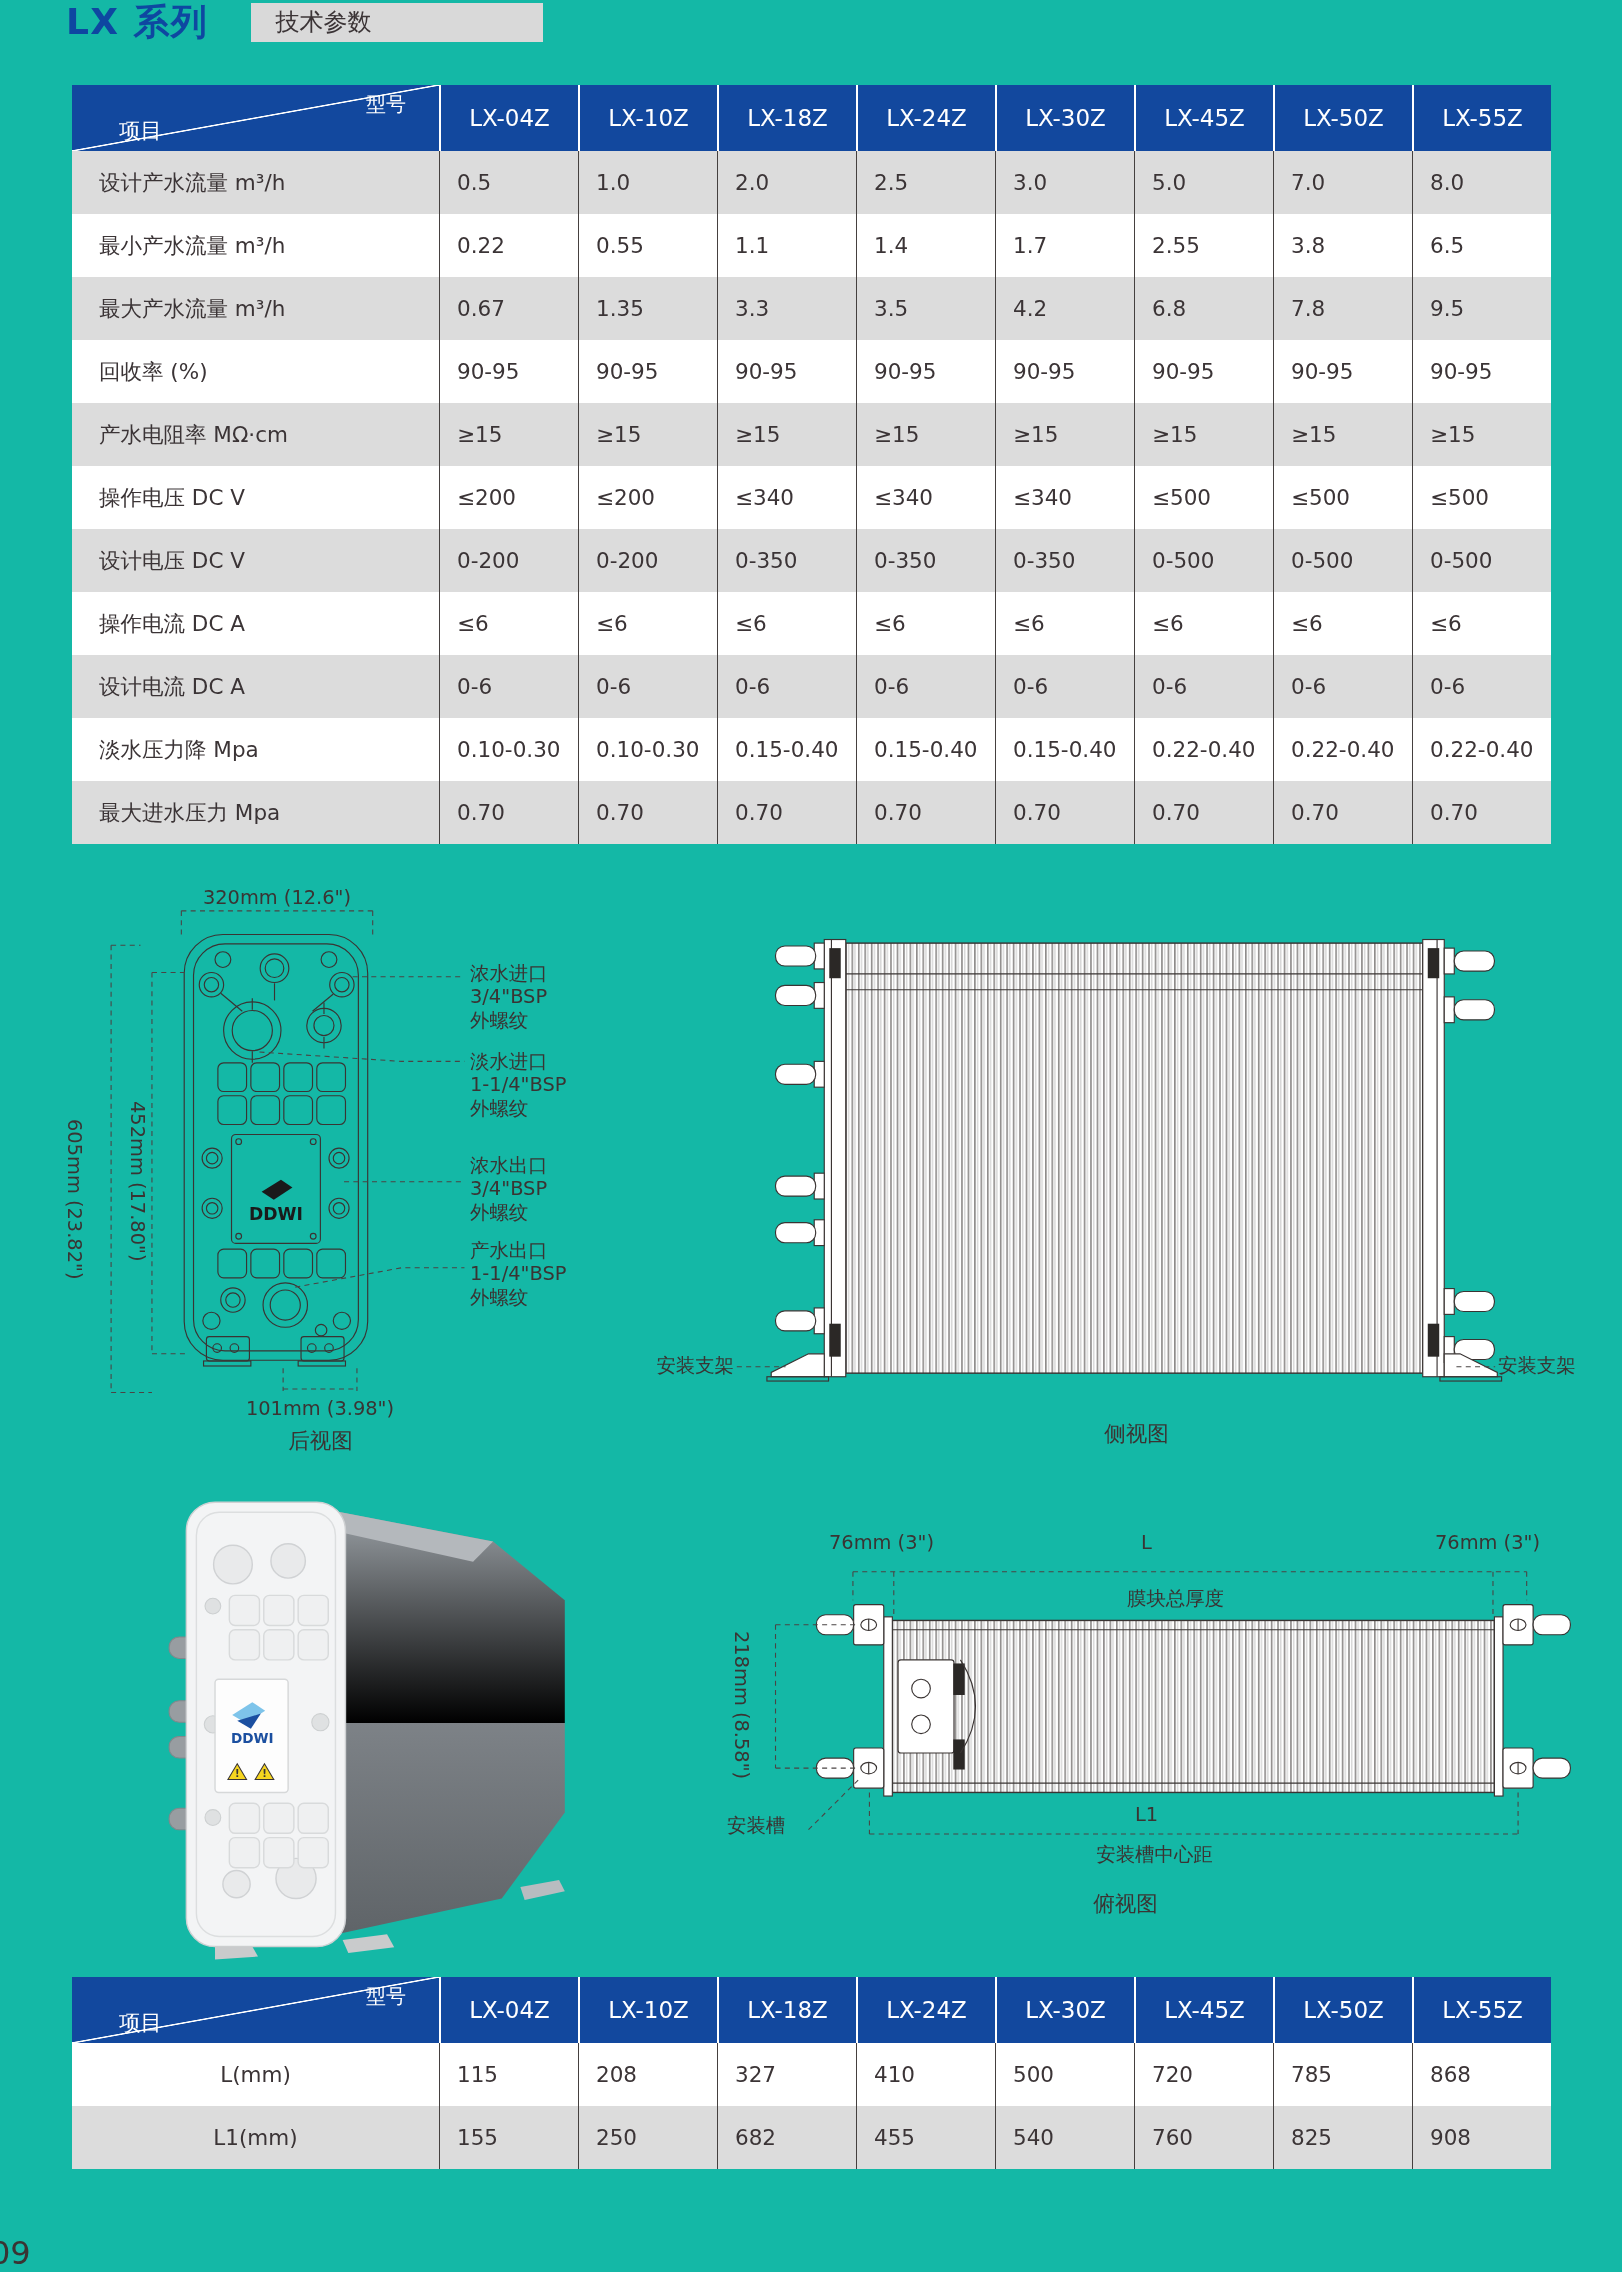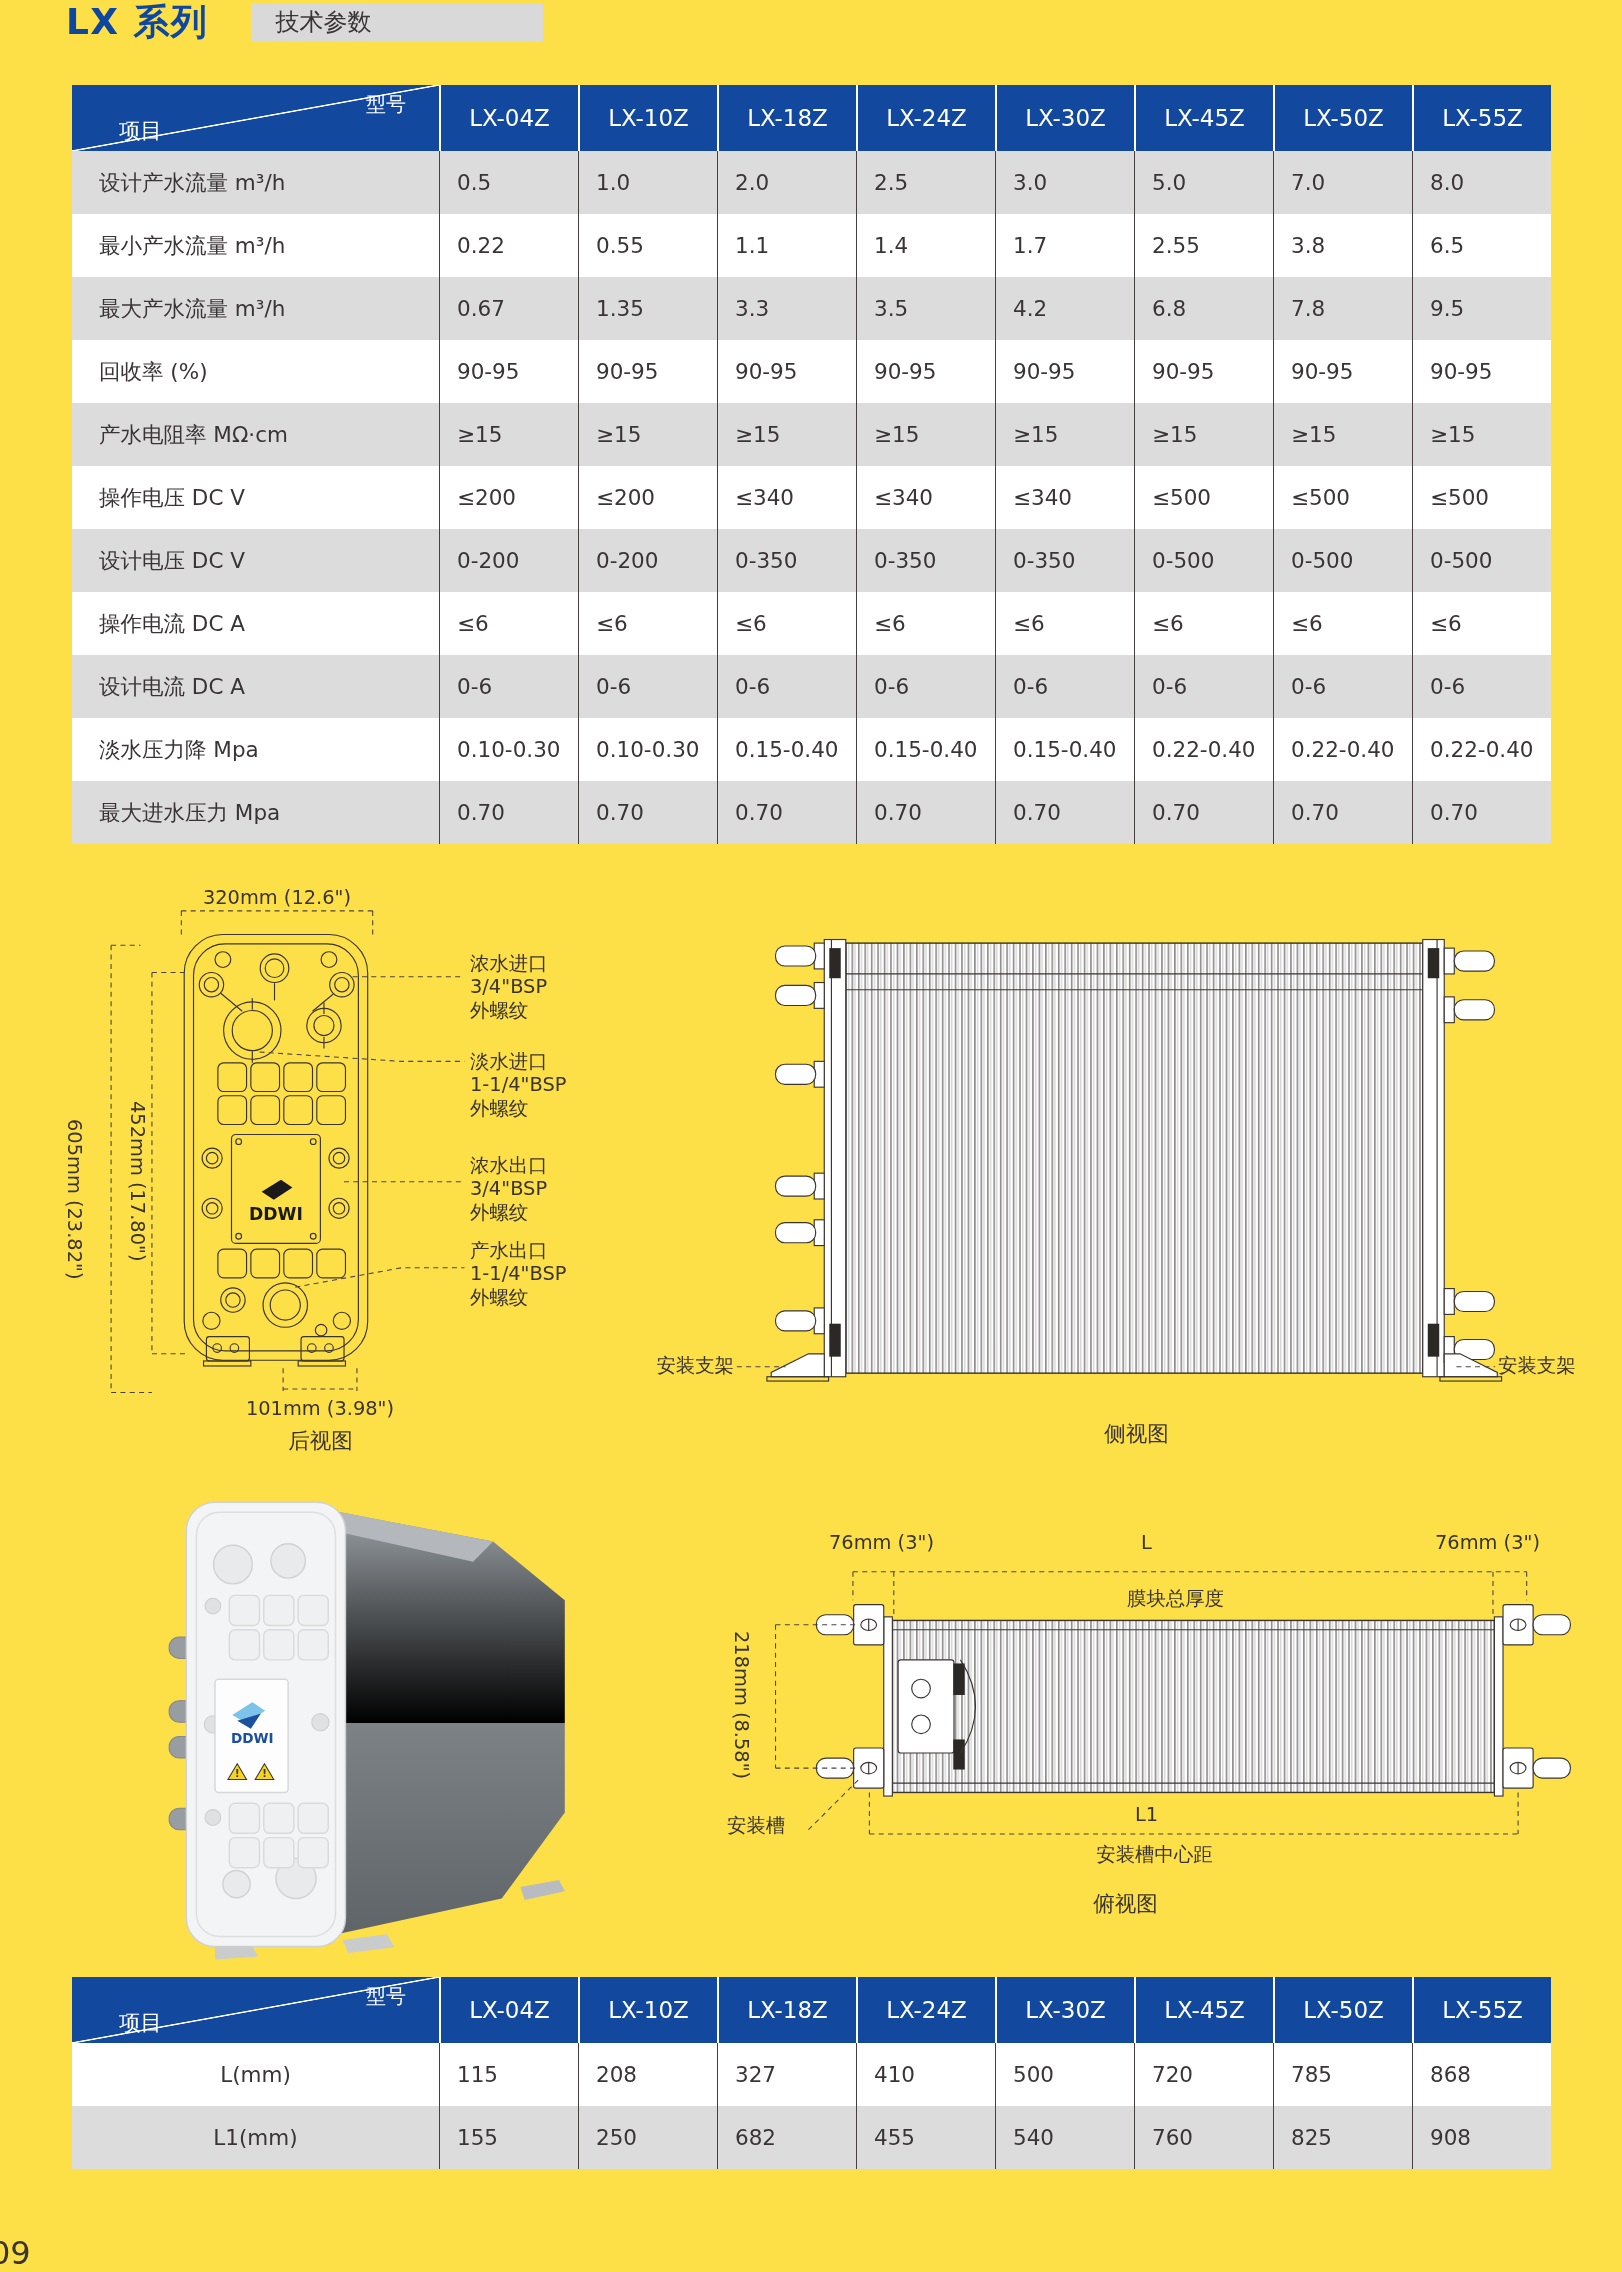--- a/index.html
+++ b/index.html
@@ -1,17 +1,17 @@
 <!DOCTYPE html>
 <html style="font-size:11.5px"><head>
 <meta charset="utf-8">
 <style>
   html,body { margin:0; padding:0; background:#ffffff; }
   .page {
-    position:relative; width:1622px; height:2273px; background:#fde047; overflow:hidden;
+    position:relative; width:1622px; height:2273px; background:#14b8a6; overflow:hidden;
     font-family:"DejaVu Sans","Liberation Sans",sans-serif; color:#3b3436;
   }
   
   .doc-title {
     position:absolute; left:66px; top:0px; height:43px; line-height:43px;
     font-size:36px; font-weight:bold; color:#0e47a1; letter-spacing:1.4px; margin:0;
   }
   .subtitle-tag {
     position:absolute; left:251px; top:2.9px; width:292px; height:39px; line-height:39px;
     background:#d9d9d9; font-size:24px; color:#3b3436; padding-left:24.4px; box-sizing:border-box;
@@ -422,21 +422,21 @@
         <text x="369" y="1249" font-size="14" font-weight="bold" fill="#3a3433" text-anchor="middle">!</text>
 
         <path d="M300,1485 l52,0 l8,14 l-60,4 z" fill="#c9cbcc"></path>
         <path d="M478,1476 l62,-8 l10,18 l-64,8 z" fill="#c9cbcc"></path>
       </g>
     </svg>
 
     <div class="lbl center" style="left:191px; top:3.6px; width:172px;">320mm (12.6")</div>
     <div class="lbl vert" style="left:63px; top:237px;">605mm (23.82")</div>
     <div class="lbl vert" style="left:126px; top:219px;">452mm (17.80")</div>
-    <div class="lbl" style="left:470px; top:70px;  width:158px;">浓水进口
+    <div class="lbl" style="left:470px; top:80px;  width:158px;">浓水进口
 3/4"BSP
 外螺纹</div>
     <div class="lbl" style="left:470px; top:168px; width:158px;">淡水进口
 1-1/4"BSP
 外螺纹</div>
     <div class="lbl" style="left:470px; top:272px; width:158px;">浓水出口
 3/4"BSP
 外螺纹</div>
     <div class="lbl" style="left:470px; top:357px; width:158px;">产水出口
 1-1/4"BSP

